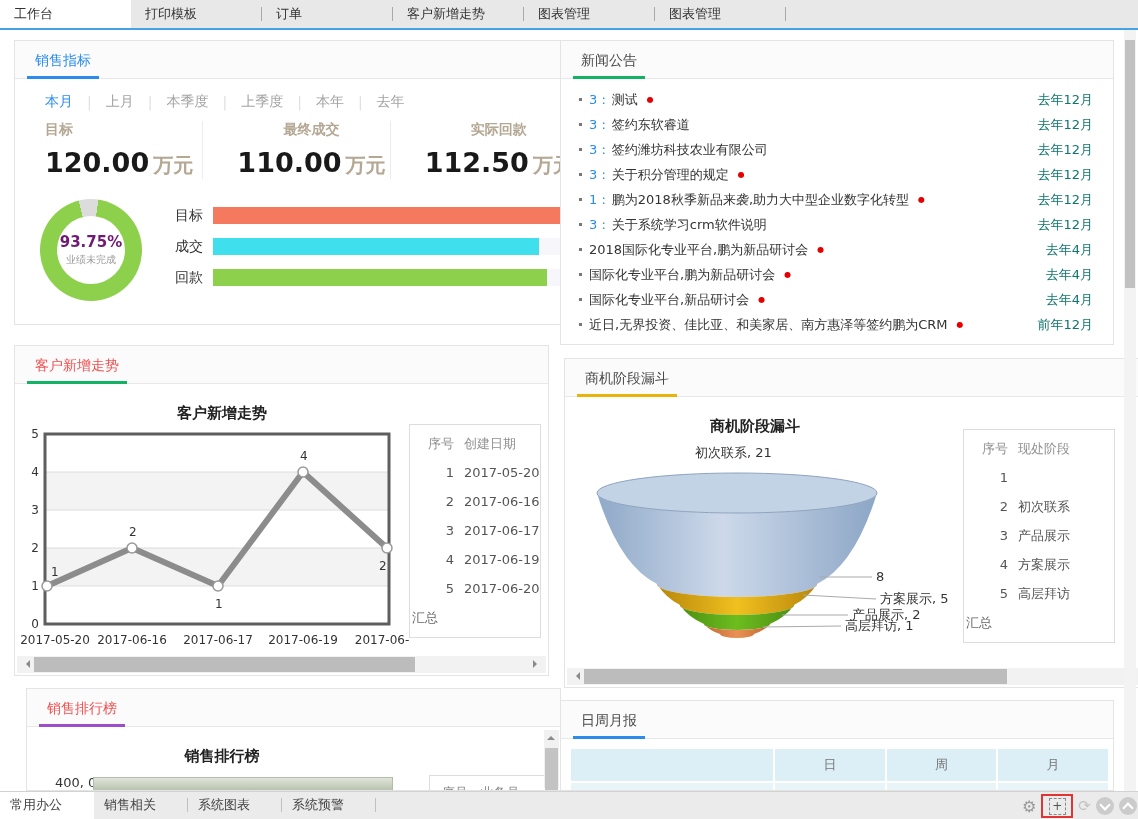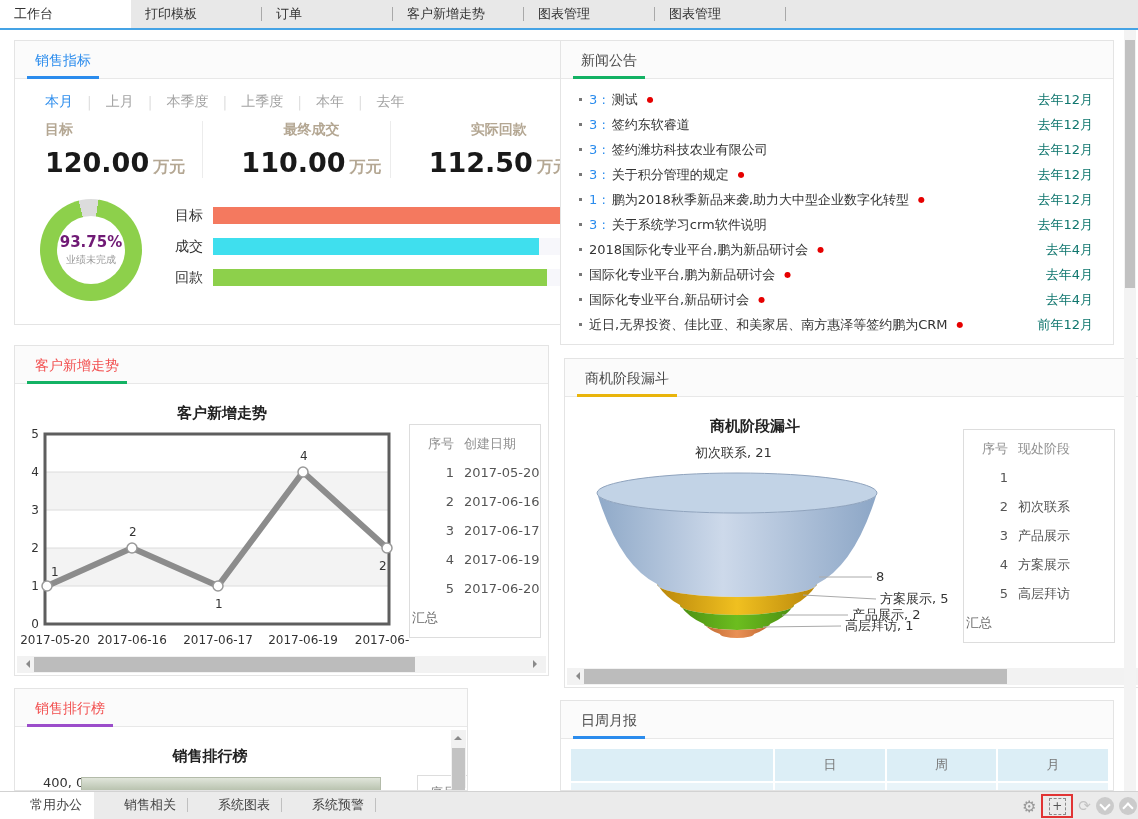--- a/index.html
+++ b/index.html
@@ -25,21 +25,21 @@
   
   .periods { position:absolute; left:30px; top:52px; display:flex; align-items:center; font-size:14px; color:#a3a3a3; }
   .periods .sep { color:#e0e0e0; margin:0 14px; }
   .periods .pit { cursor:pointer; }
   .periods .active { color:#2b8ced; }
   .stats { position:absolute; left:0; right:14px; top:80px; display:flex; }
   .stat { width:33.33%; padding-left:30px; }
   .stat + .stat { border-left:1px solid #ececec;text-align:center; }
   .stat-label { font-size:14px; font-weight:bold; color:#b4a793; }
   .stat-value { margin-top:8px; font-size:27px; font-weight:bold; color:#191919; }
-  .stat-unit { font-size:16px; color:#b4a793; margin-left:4px; }
+  .stat-unit { font-size:20px; color:#b4a793; margin-left:4px; }
   .donut { position:absolute; left:25px; top:158px; width:102px; height:102px; border-radius:50%;
            background:conic-gradient(from -14deg,#dcdcdc 0 22.5deg,#8dd04b 22.5deg 360deg); }
   .donut-hole { position:absolute; left:17px; top:17px; width:68px; height:68px; border-radius:50%; background:#fff;
                 display:flex; flex-direction:column; align-items:center; justify-content:center; }
   .donut-pct { font-size:15px; font-weight:bold; color:#701a75; }
   .donut-cap { font-size:10px; color:#999; margin-top:2px; }
   .kpi-bars { position:absolute; left:148px; right:22px; top:166px; }
   .kbar-row { display:flex; align-items:center; height:17px; margin-bottom:14px; }
   .kbar-label { width:40px; text-align:right; margin-right:10px; font-size:14px; color:#333; }
   .kbar-track { flex:1; height:17px; background:#f7f7fb; }
@@ -88,21 +88,21 @@
              font-size:13px; color:#777; }
   .rt-row2 { background:#e9f4f9; }
   .rt-label { justify-content:flex-end; padding-right:8px; }
 
   
   .page-vscroll { position:absolute; right:2px; top:30px; bottom:28px; width:12px; background:#f3f3f3; }
   .pg-thumb { position:absolute; top:10px; left:1px; right:1px; height:248px; background:#c1c1c1; }
 
   
   .bottombar { position:absolute; bottom:0; left:0; right:0; height:28px; background:#ebebeb; border-top:1px solid #d2d2d2; display:flex; }
-  .btab { width:94px; line-height:26px; padding-left:30px; font-size:13px; color:#444; position:relative; cursor:pointer; }
+  .btab { width:94px; line-height:26px; padding-left:10px; font-size:13px; color:#444; position:relative; cursor:pointer; }
   .btab.active { background:#fff; }
   .btab:not(.active)::after { content:""; position:absolute; right:0; top:6px; width:1px; height:14px; background:#c0c0c0; }
   .bicons { position:absolute; left:1022px; top:0; height:28px; display:flex; align-items:center; gap:5px; }
   .gear { font-size:16px; color:#9a9a9a; cursor:pointer; }
   .addbox { width:32px; height:24px; border:2px solid #e13434; display:flex; align-items:center; justify-content:center; }
   .dashsq { width:17px; height:17px; border:1px dashed #8a8a8a; display:flex; align-items:center; justify-content:center;
             font-size:12px; color:#555; cursor:pointer; }
   .refresh { font-size:15px; color:#c3c3c3; cursor:pointer; }
   .cbtn { width:18px; height:18px; border-radius:50%; background:#cbcbcb; position:relative; cursor:pointer; flex:none; }
   .cbtn.down::after { content:""; position:absolute; left:5px; top:4px; width:6px; height:6px;
@@ -408,21 +408,21 @@
         </div>
       <div class="dfoot" style="margin-left:-8px;">汇总</div>
     </div>
     <div class="hscroll">
       <span class="hs-arrow l"></span>
       <span class="hs-thumb"></span>
       <span class="hs-arrow r"></span>
     </div>
   </div>
 
-  <div class="panel" style="left:14px; top:658px; width:454px; height:103px;">
+  <div class="panel" style="left:26px; top:658px; width:535px; height:103px;">
     <div class="phead">
       <span class="ptitle c-red">销售排行榜</span>
       <span class="pline u-purple" style="width:86px;"></span>
     </div>
     <div class="rank-title">销售排行榜</div>
     <div class="rank-ytick">400, 000</div>
     <div class="rank-bar"></div>
     <div class="rank-table">
       <span>序号</span>
       <span style="margin-left:8px;">业务员</span>

